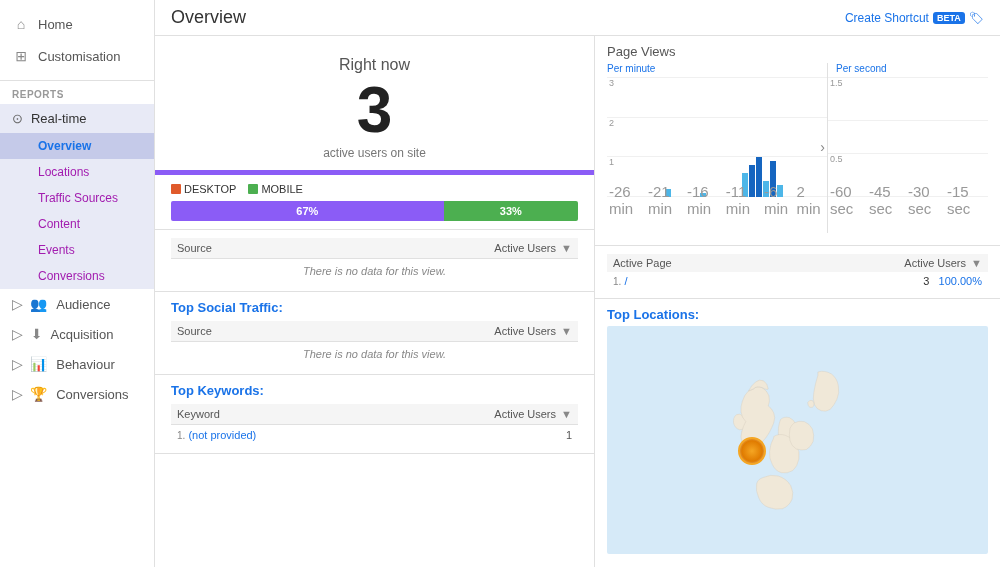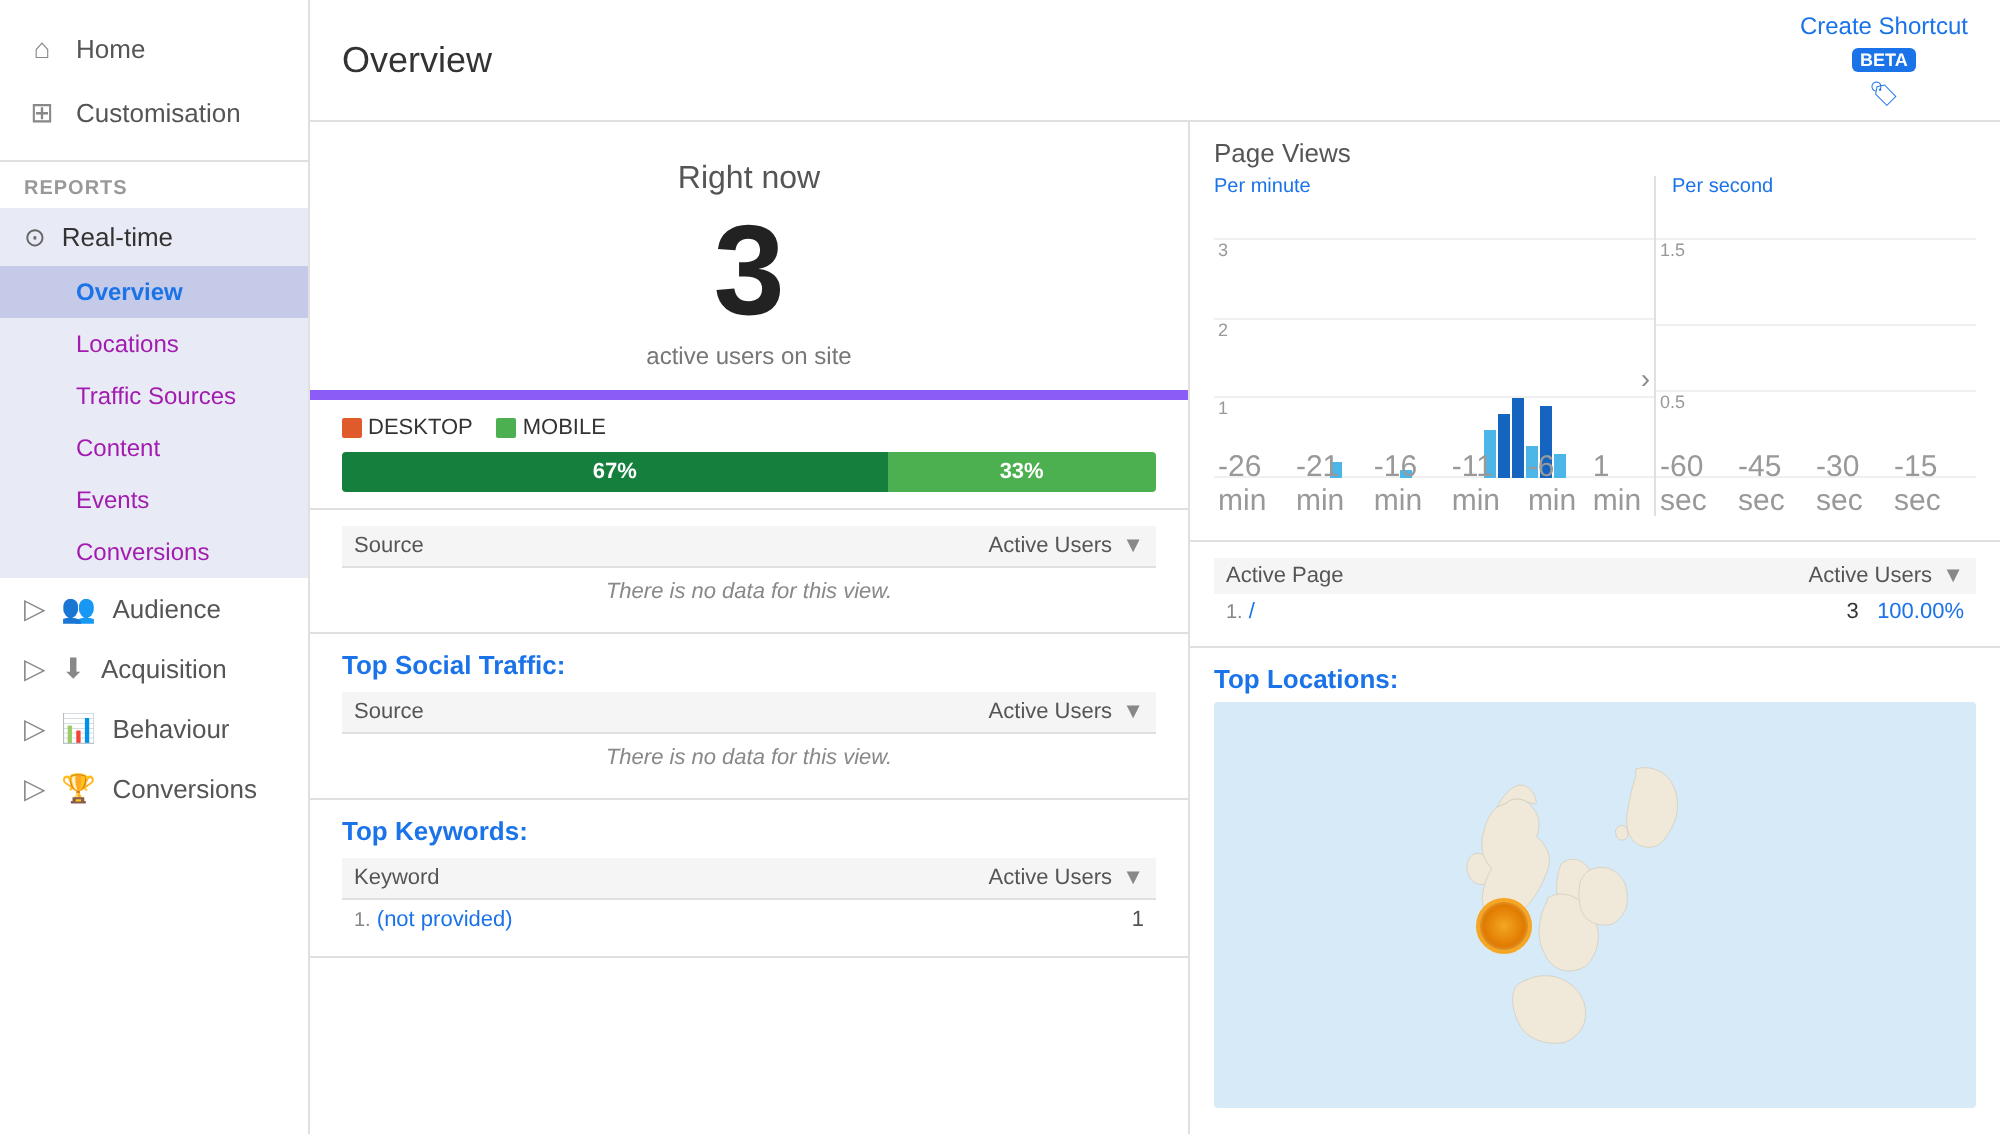--- a/index.html
+++ b/index.html
@@ -100,21 +100,20 @@
       font-weight: normal;
       color: #333;
     }
     .create-shortcut {
       display: flex;
       align-items: center;
       gap: 4px;
       font-size: 12px;
       color: #1a73e8;
       cursor: pointer;
-      flex-direction: column;
     }
     .beta-badge {
       background: #1a73e8;
       color: #fff;
       font-size: 9px;
       padding: 1px 4px;
       border-radius: 3px;
       font-weight: bold;
     }
     .content-area {
@@ -175,21 +174,21 @@
       border-radius: 1px;
     }
     .device-bar {
       display: flex;
       height: 20px;
       border-radius: 2px;
       overflow: hidden;
       font-size: 11px;
     }
     .bar-desktop {
-      background: #15803d;
+      background: #8b5cf6;
       display: flex;
       align-items: center;
       justify-content: center;
       color: #fff;
       font-weight: bold;
     }
     .bar-mobile {
       background: #4caf50;
       display: flex;
       align-items: center;
@@ -273,21 +272,21 @@
       overflow: hidden;
     }
     .pv-right-chart {
       width: 160px;
       position: relative;
       overflow: hidden;
     }
     .chart-label {
       font-size: 10px;
       color: #1a73e8;
-      margin-bottom: 20px;
+      margin-bottom: 3px;
     }
     .chart-area {
       position: relative;
       height: 140px;
     }
     .chart-grid {
       position: absolute;
       top: 0; left: 0; right: 0; bottom: 20px;
       display: flex;
       flex-direction: column;
@@ -604,21 +603,21 @@
                   <div style="flex: 1 1 0%; height: 0%; background: rgb(77, 182, 232); min-width: 2px;"></div>
                   <div style="flex: 1 1 0%; height: 0%; background: rgb(77, 182, 232); min-width: 2px;"></div>
                   <div style="flex: 1 1 0%; height: 0%; background: rgb(77, 182, 232); min-width: 2px;"></div>
                 </div>
               <div class="x-axis-labels">
                 <span>-26 min</span>
                 <span>-21 min</span>
                 <span>-16 min</span>
                 <span>-11 min</span>
                 <span>-6 min</span>
-                <span>1 min</span>
+                <span>2 min</span>
               </div>
               <div class="nav-arrow">›</div>
             </div>
           </div>
 
           <div class="pv-right-chart">
             <div class="chart-label" style="padding-left:8px;">Per second</div>
             <div class="chart-area" style="padding-left:8px;">
               <div class="chart-grid">
                 <div class="grid-line"><span>1.5</span></div>

